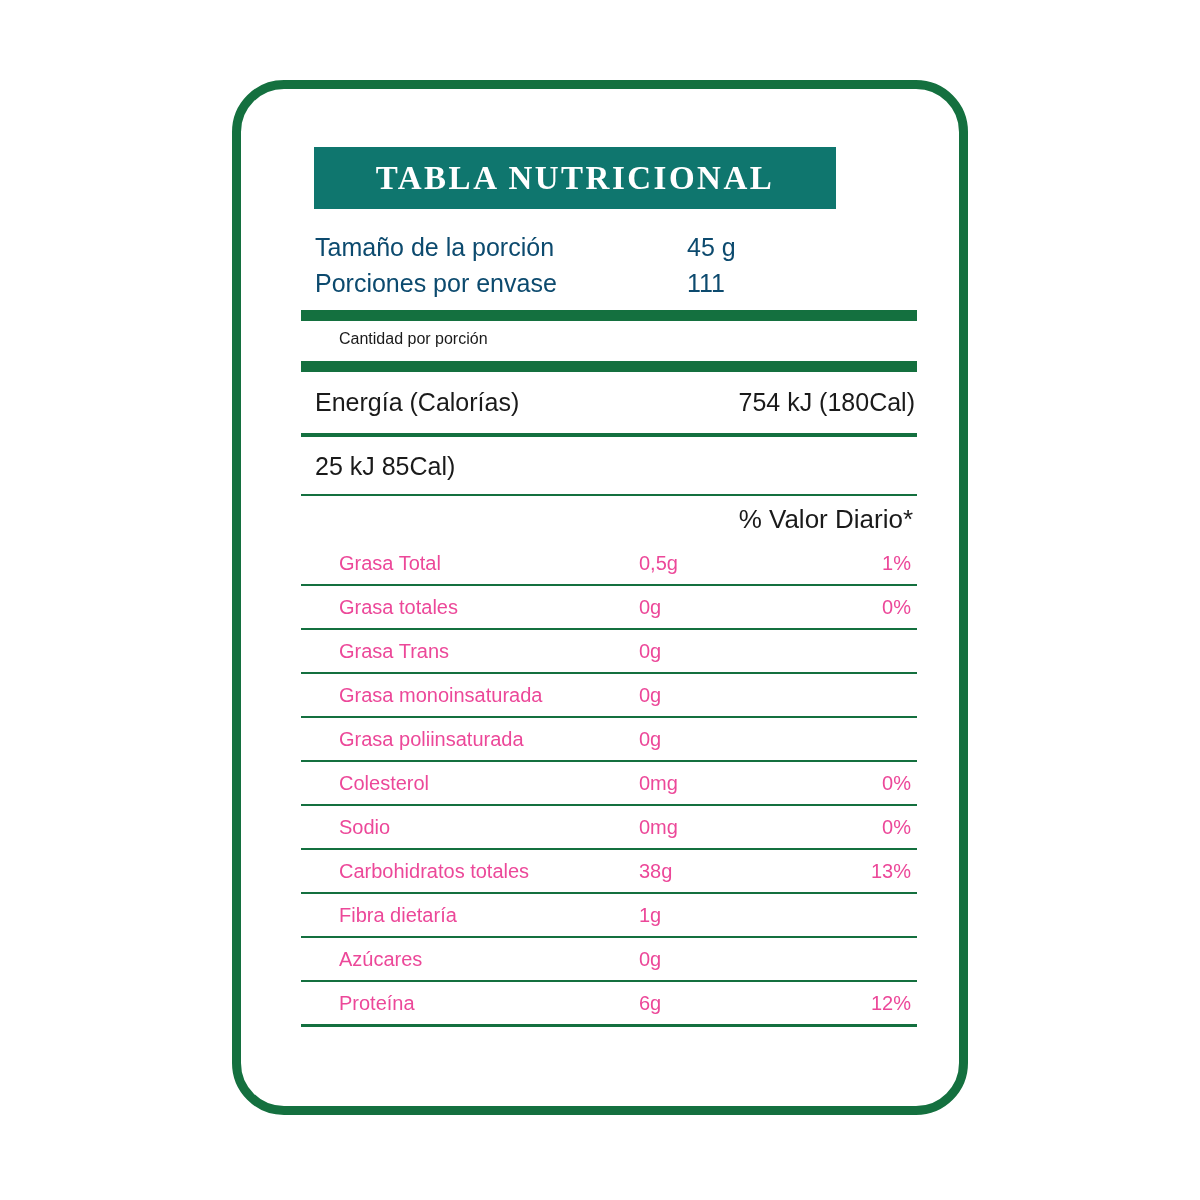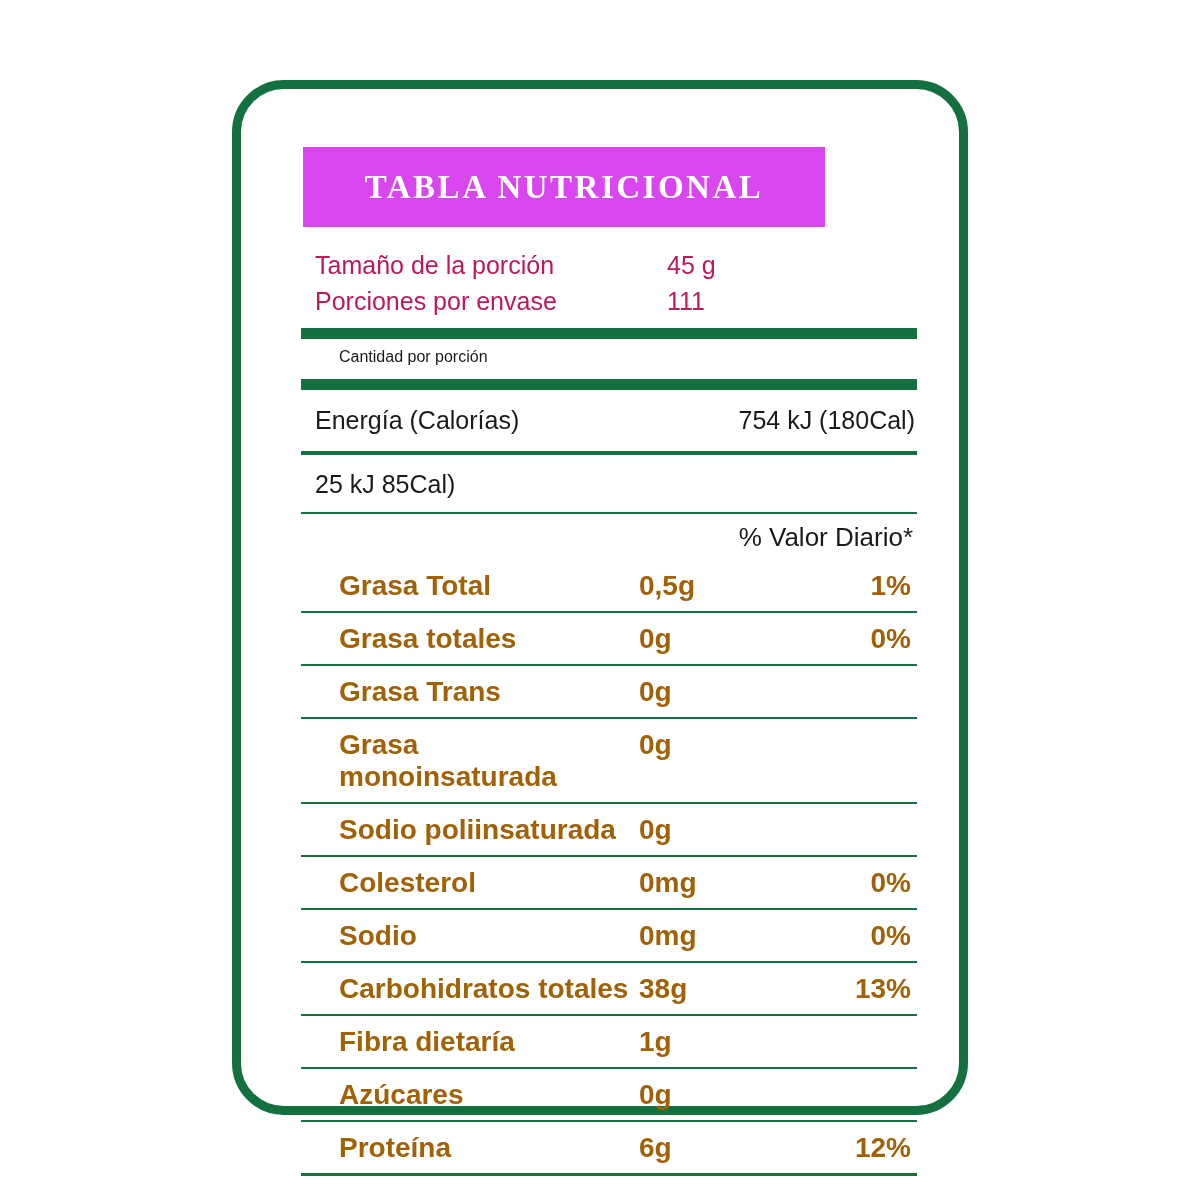--- a/index.html
+++ b/index.html
@@ -32,47 +32,48 @@
 
   .inner {
     position: absolute;
     left: 60px;
     top: 58px;
     width: 616px;
   }
 
   .title-bar {
     width: 522px;
-    height: 80px;
-    background: #d946ef;
+    height: 62px;
+    background: #0f766e;
     display: flex;
     align-items: center;
     justify-content: center;
-    margin-left: 2px;
+    margin-left: 13px;
   }
 
   .title-bar .title-text {
     color: #ffffff;
     font-family: "Liberation Serif", serif;
     font-weight: bold;
     font-size: 33px;
     letter-spacing: 2.5px;
   }
 
   .serving-block {
     margin-top: 20px;
     padding-left: 14px;
   }
 
   .serving-row {
     display: flex;
     align-items: flex-end;
     font-size: 25px;
-    color: #be185d;
+    color: #0c4a6e;
     line-height: 1.45;
+    gap: 20px;
   }
 
   .serving-row .label { width: 352px; }
   .serving-row .value { }
 
   .rule-thick {
     height: 11px;
     background: #14703f;
     margin-top: 8px;
   }
@@ -122,26 +123,25 @@
     padding: 8px 4px 7px 0;
     text-align: right;
   }
 
   .nutrient-table {
     width: 100%;
     border-collapse: collapse;
   }
 
   .nutrient-table td {
-    font-size: 28px;
-    color: #a16207;
+    font-size: 20px;
+    color: #ec4899;
     padding: 10px 0 9px 0;
     border-top: 2.5px solid #14703f;
     vertical-align: baseline;
-    font-weight: bold;
   }
 
   .nutrient-table tr:first-child td {
     border-top: none;
   }
 
   .nutrient-table td.name {
     padding-left: 38px;
     width: 300px;
   }
@@ -220,21 +220,21 @@
             <td class="name">Grasa Trans</td>
             <td class="amt">0g</td>
             <td class="dv"></td>
           </tr>
           <tr>
             <td class="name">Grasa monoinsaturada</td>
             <td class="amt">0g</td>
             <td class="dv"></td>
           </tr>
           <tr>
-            <td class="name">Sodio poliinsaturada</td>
+            <td class="name">Grasa poliinsaturada</td>
             <td class="amt">0g</td>
             <td class="dv"></td>
           </tr>
           <tr>
             <td class="name">Colesterol</td>
             <td class="amt">0mg</td>
             <td class="dv">0%</td>
           </tr>
           <tr>
             <td class="name">Sodio</td>

